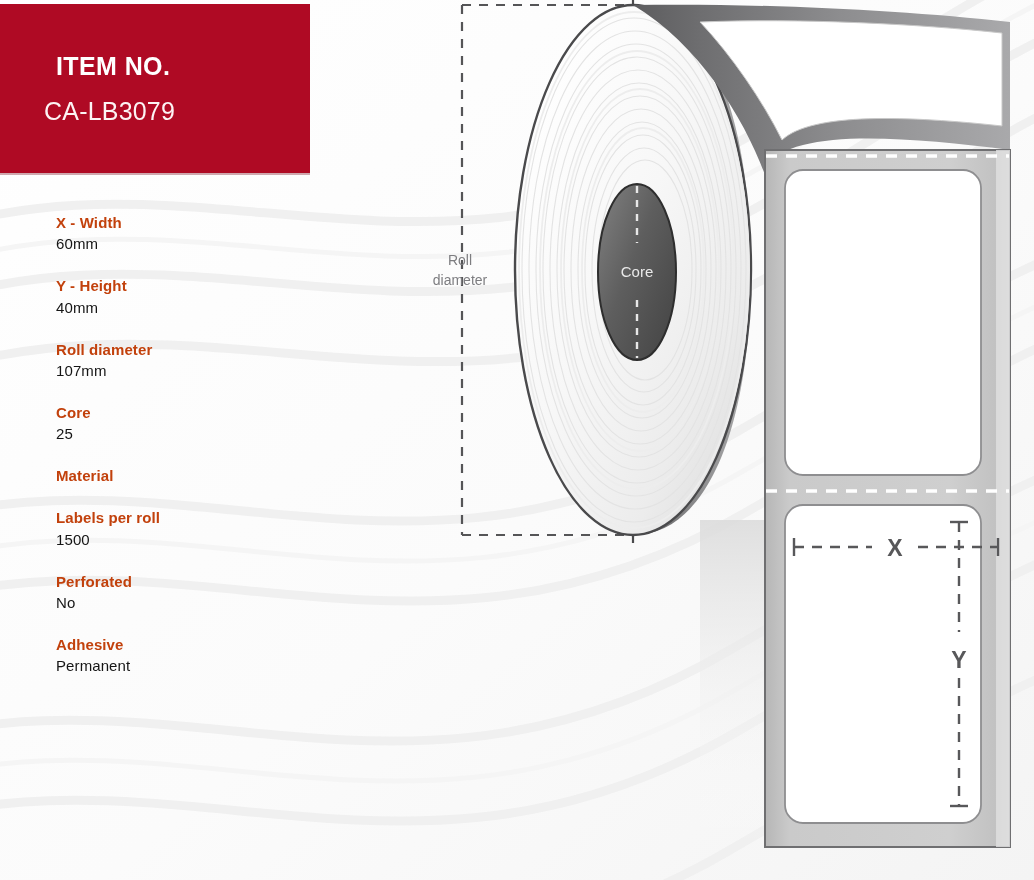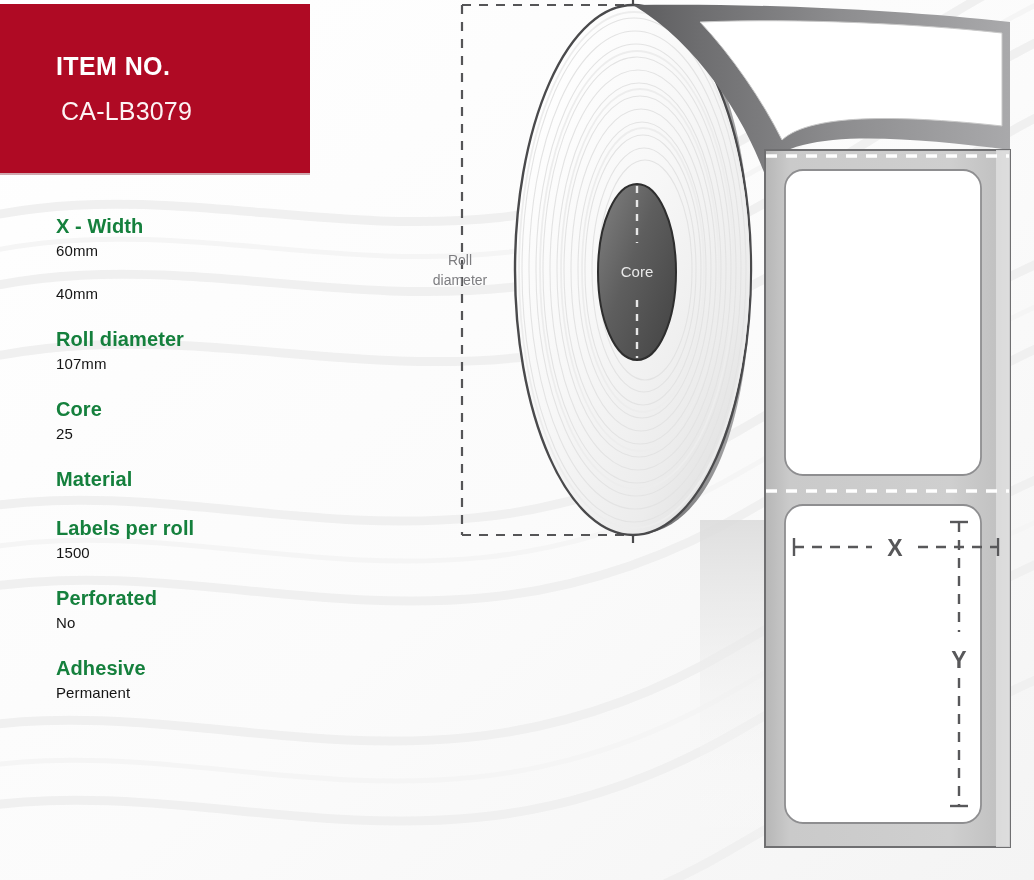--- a/index.html
+++ b/index.html
@@ -30,35 +30,35 @@
     box-shadow:0 2px 0 rgba(120,10,25,.35);
   }
   #item-banner .ban-title{
     position:absolute;left:56px;top:50px;
     color:#ffffff;
     font-size:25px;font-weight:bold;
     letter-spacing:.4px;
     line-height:1;
   }
   #item-banner .ban-code{
-    position:absolute;left:61px;top:95px;
+    position:absolute;left:44px;top:95px;
     color:#fdf3f4;
     font-size:25px;font-weight:400;
     letter-spacing:.2px;
     line-height:1;
   }
   
   #spec-list{
     position:absolute;
     left:56px;top:213px;
     width:290px;
   }
   .spec-item{margin-bottom:22px;}
   .spec-label{
-    font-size:20px;font-weight:bold;color:#15803d;
+    font-size:15px;font-weight:bold;color:#c2410c;
     line-height:1.35;letter-spacing:.1px;
   }
   .spec-value{
     font-size:15px;font-weight:400;color:#151515;
     line-height:1.4;letter-spacing:.1px;
   }
   
   #illustration{
     position:absolute;left:0;top:0;
     width:1034px;height:766px;
@@ -116,20 +116,21 @@
   </div>
 
   <div id="spec-list">
 
     <div class="spec-item">
       <div class="spec-label">X - Width</div>
       <div class="spec-value">60mm</div>
     </div>
 
     <div class="spec-item">
+      <div class="spec-label">Y - Height</div>
       <div class="spec-value">40mm</div>
     </div>
 
     <div class="spec-item">
       <div class="spec-label">Roll diameter</div>
       <div class="spec-value">107mm</div>
     </div>
 
     <div class="spec-item">
       <div class="spec-label">Core</div>

